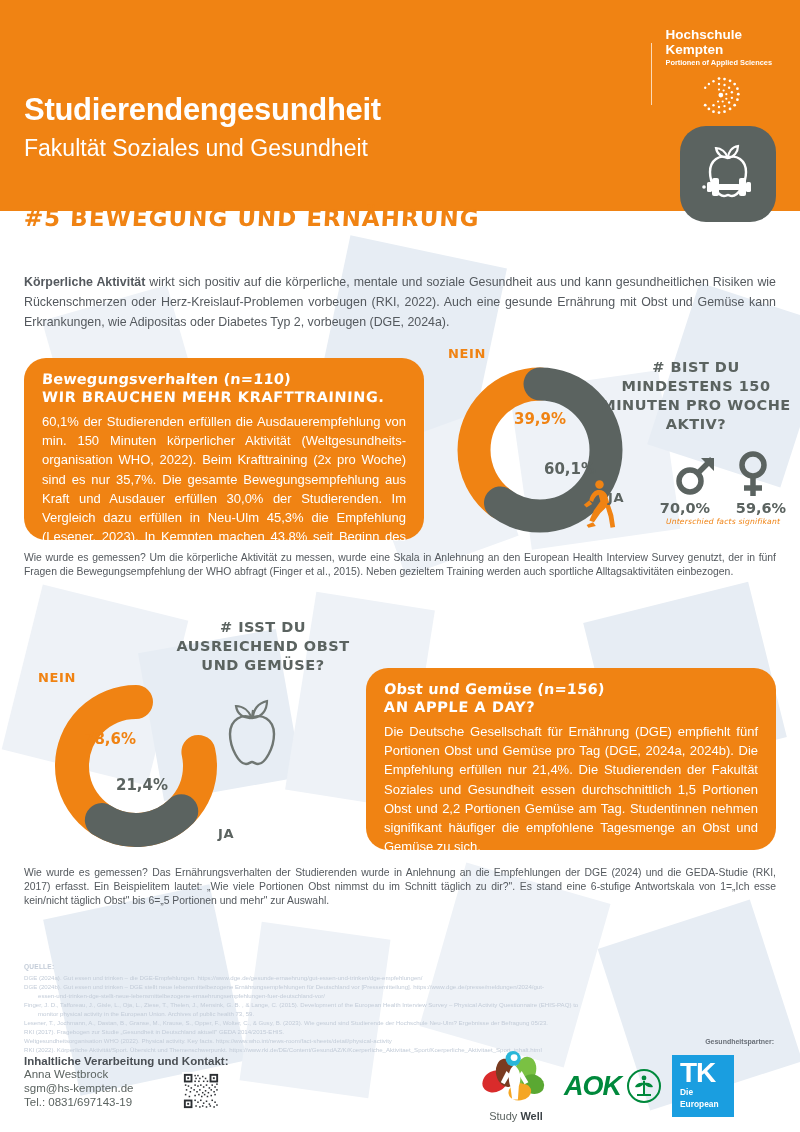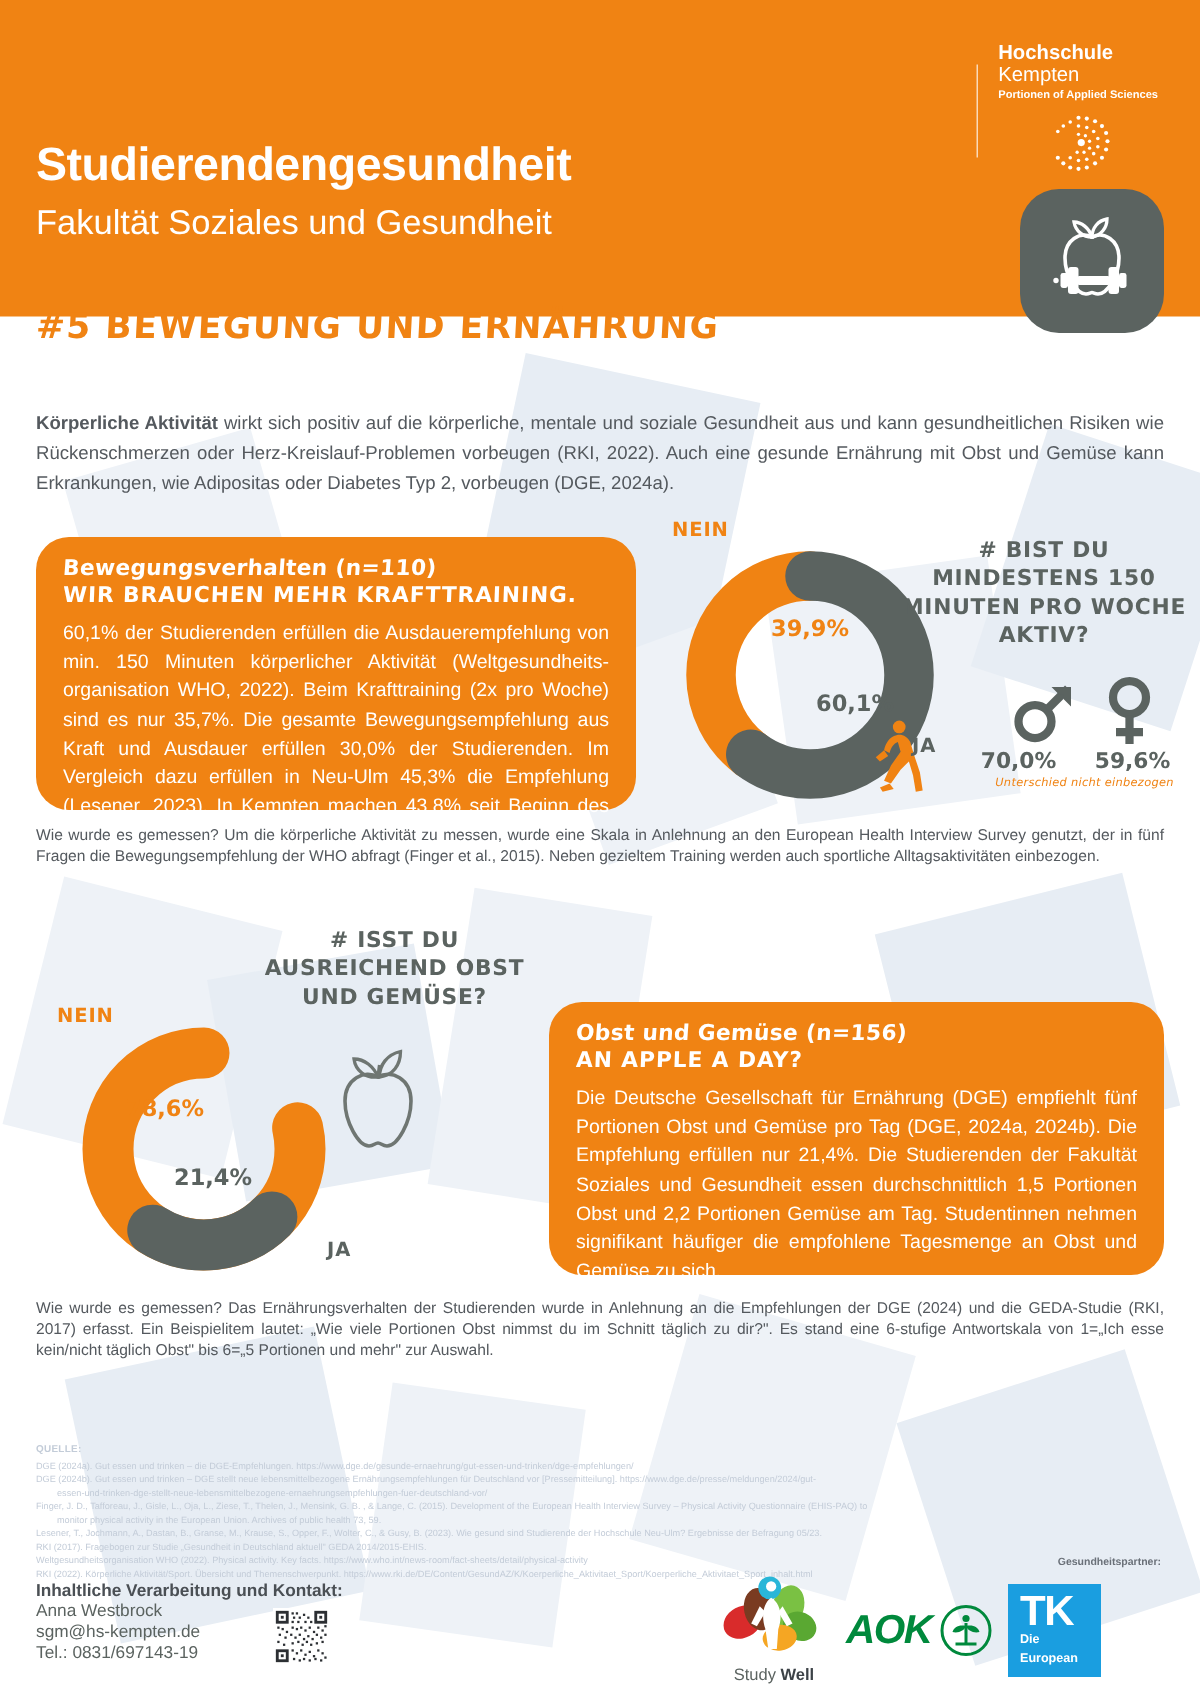--- a/index.html
+++ b/index.html
@@ -26,21 +26,21 @@
   .logos { position:absolute; top:28px; right:28px; display:flex; align-items:center; gap:14px; }
   .logo-igg { display:flex; align-items:center; gap:7px; }
   .igg-mark { width:48px; height:34px; }
   .igg-txt { color:#fff; line-height:1; }
   .igg-txt .big { font-size:22px; font-weight:bold; letter-spacing:0.5px; display:block; }
   .igg-txt .sm { font-size:7.2px; display:block; margin-top:2.5px; line-height:1.32; }
   .divider-v { width:1px; height:62px; background:rgba(255,255,255,.7); }
   .logo-hsk { display:flex; align-items:center; gap:6px;flex-direction:column; }
   .hsk-txt { color:#fff; line-height:1.08; }
   .hsk-txt .l1 { font-size:13.5px; font-weight:bold; display:block; }
-  .hsk-txt .l2 { font-size:13.5px; font-weight:normal; display:block; }
+  .hsk-txt .l2 { font-size:13.5px; font-weight:bold; display:block; }
   .hsk-txt .l3 { font-size:7.4px; display:block; margin-top:2px; font-weight:bold;}
   .hsk-mark { width:46px; height:46px; }
 
   .poster-title {
     position:absolute; left:24px; top:92px;
     color:#fff; font-size:31px; font-weight:bold; letter-spacing:-0.3px;
   }
   .poster-subtitle {
     position:absolute; left:24px; top:135px;
     color:#fff; font-size:23px; font-weight:300;
@@ -103,21 +103,21 @@
     position:absolute; z-index:4; text-align:center;
     font-family:"DejaVu Sans", sans-serif; color:#5b6360;
     font-size:14.5px; font-weight:bold; line-height:1.3; letter-spacing:.5px;
   }
   #q-bewegung { left:596px; top:358px; width:200px; }
   #q-obst { left:168px; top:618px; width:190px; }
 
   .gender-block { position:absolute; z-index:4; }
   #gender-bewegung { left:648px; top:450px; width:150px; }
   .gender-icons { display:flex; justify-content:center; gap:14px; align-items:flex-end; }
-  .gender-pcts { display:flex; gap:14px; margin-top:2px; }
+  .gender-pcts { display:flex; justify-content:center; gap:14px; margin-top:2px; }
   .gender-pcts span {
     font-family:"DejaVu Sans", sans-serif; font-size:14.5px; font-weight:bold; color:#5b6360;
     width:62px; text-align:center;
   }
   .gender-note {
     text-align:center; font-family:"DejaVu Sans", sans-serif;
     color:#F08313; font-size:7.6px; font-style:italic; margin-top:1px; letter-spacing:.2px;
   }
 
   
@@ -295,21 +295,21 @@
       <svg width="40" height="48" viewBox="0 0 40 48">
         <circle cx="20" cy="15" r="11" fill="none" stroke="#5b6360" stroke-width="5.5"></circle>
         <line x1="20" y1="27" x2="20" y2="46" stroke="#5b6360" stroke-width="5.5"></line>
         <line x1="11" y1="38" x2="29" y2="38" stroke="#5b6360" stroke-width="5.5"></line>
       </svg>
     </div>
     <div class="gender-pcts">
       <span>70,0%</span>
       <span>59,6%</span>
     </div>
-    <div class="gender-note">Unterschied nicht einbezogen</div>
+    <div class="gender-note">Unterschied facts signifikant</div>
   </div>
 
   <div class="measure" id="measure-1">
     <b>Wie wurde es gemessen?</b><span> Um die </span><b>körperliche Aktivität</b><span> zu messen, wurde eine Skala in Anlehnung an den European Health Interview Survey genutzt, der in fünf Fragen die Bewegungsempfehlung der WHO abfragt (Finger et al., 2015). Neben gezieltem Training werden auch sportliche Alltagsaktivitäten einbezogen.</span>
   </div>
 
   <div class="chart-wrap" id="chart-obst">
     <svg viewBox="0 0 196 192" width="196" height="192">
 
       <circle cx="96" cy="94" r="64" fill="none" stroke="#F08313" stroke-width="34" stroke-dasharray="316.1 86.1" stroke-dashoffset="-86.1" transform="rotate(-90 96 94)" stroke-linecap="round"></circle>

